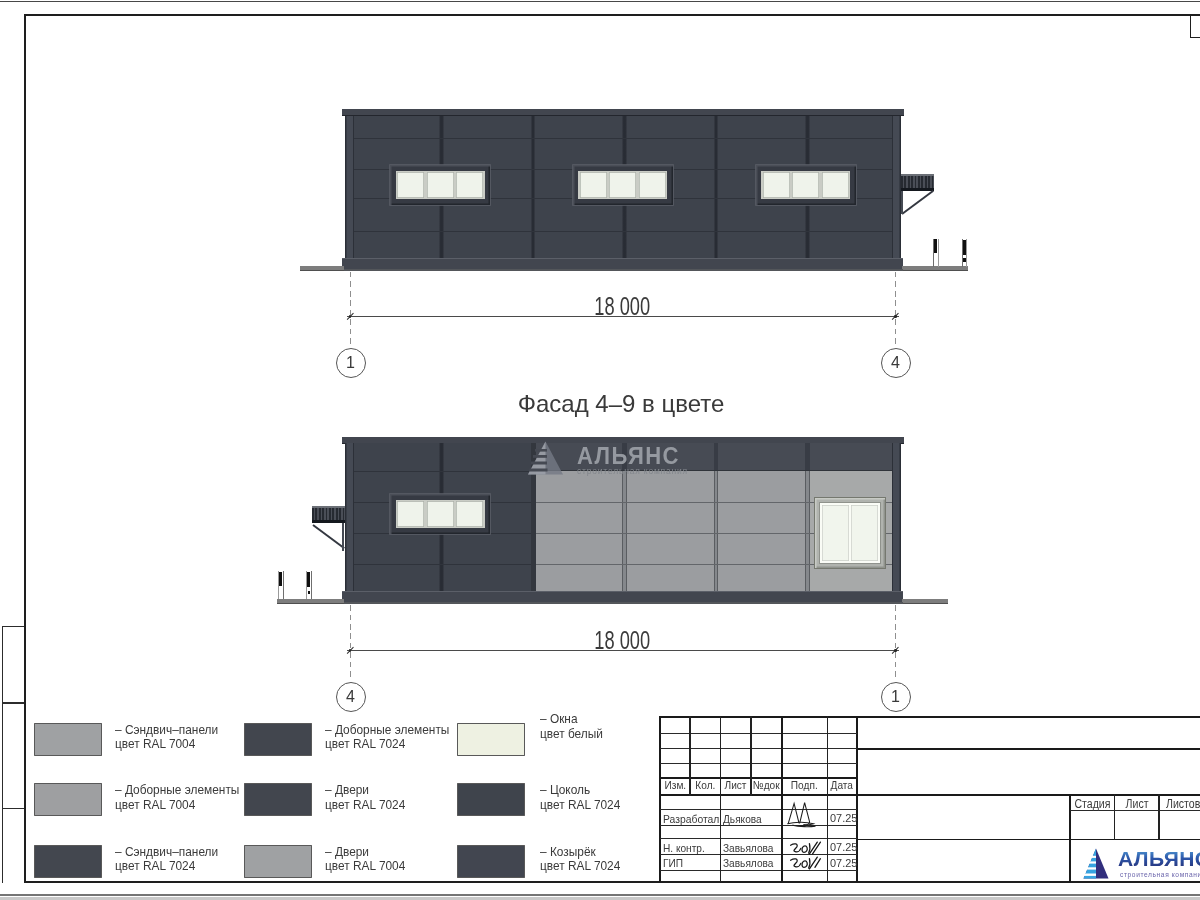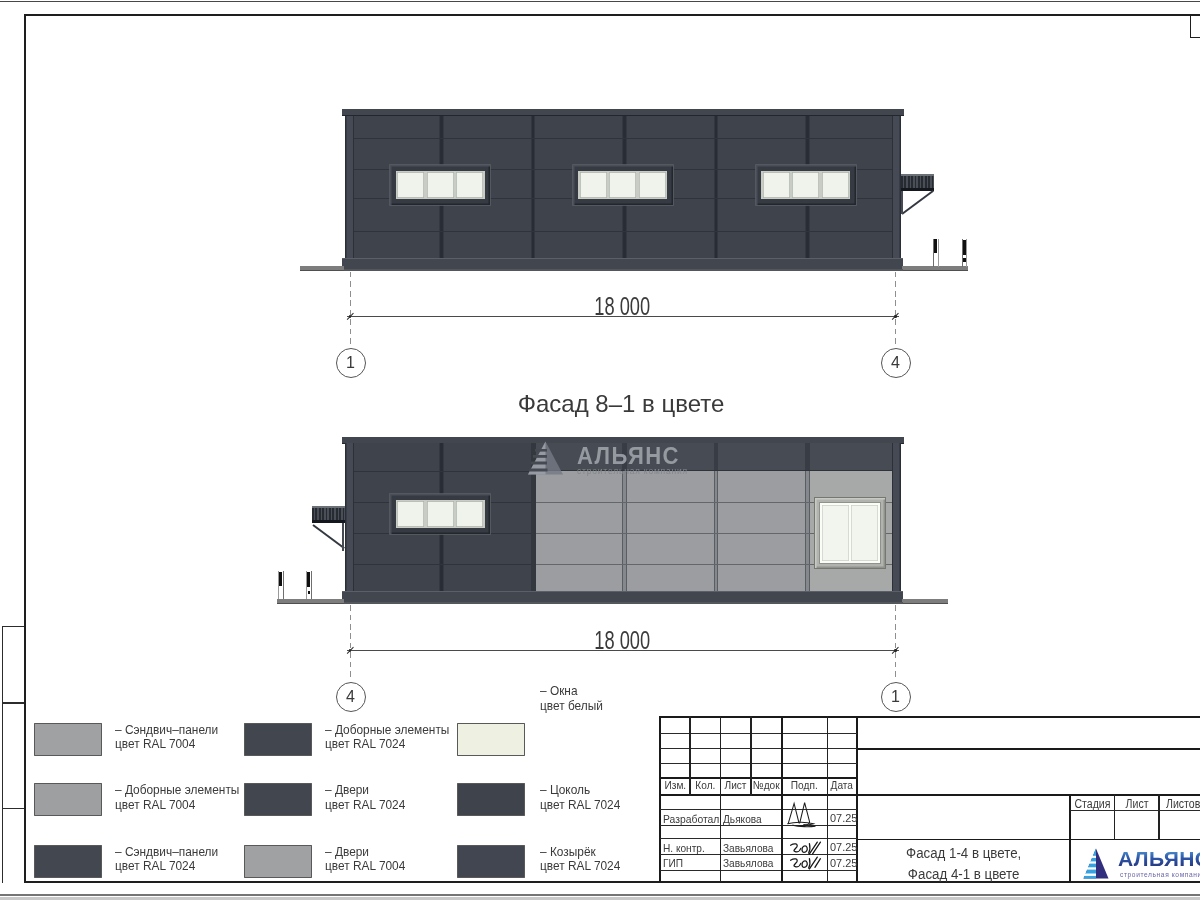--- a/index.html
+++ b/index.html
@@ -125,21 +125,21 @@
 <div class="a" style="left:346px;top:315.9px;width:8.5px;height:1.4px;background:#2d2d2d;transform:rotate(-45deg);"></div>
 
 <div class="a" style="left:891px;top:315.9px;width:8.5px;height:1.4px;background:#2d2d2d;transform:rotate(-45deg);"></div>
 
 <div class="g" style="left:472px;top:292px;width:300px;text-align:center;font-size:25px;"><span class="gc" style="transform:scaleX(0.73);">18 000</span></div>
 
 <div class="g" style="left:335.5px;top:347.5px;width:30px;height:30px;border:1.2px solid #565656;border-radius:50%;box-sizing:border-box;text-align:center;font-size:16px;line-height:28px;">1</div>
 
 <div class="g" style="left:880.5px;top:347.5px;width:30px;height:30px;border:1.2px solid #565656;border-radius:50%;box-sizing:border-box;text-align:center;font-size:16px;line-height:28px;">4</div>
 
-<div class="g" style="left:421px;top:390px;width:400px;text-align:center;font-size:24px;"><span class="gc" style="transform:scaleX(1.0);">Фасад 8–1 в цвете</span></div>
+<div class="g" style="left:421px;top:390px;width:400px;text-align:center;font-size:24px;"><span class="gc" style="transform:scaleX(1.0);">Фасад 4–9 в цвете</span></div>
 
 <div class="a" style="left:341.5px;top:437px;width:562px;height:6.4px;background:#42464f;border-bottom:0.8px solid #23262d;"></div>
 
 <div class="a" style="left:344.5px;top:443.4px;width:188.5px;height:147.6px;background:#3e434c;"></div>
 
 <div class="a" style="left:344.5px;top:443.4px;width:9px;height:147.6px;background:#454a54;box-shadow:inset -1px 0 0 #2c3038,inset 1.5px 0 0 #2a2e36;"></div>
 
 <div class="a" style="left:533px;top:443.4px;width:358.5px;height:27.1px;background:#474b54;"></div>
 
 <div class="a" style="left:533px;top:470.5px;width:275px;height:120.5px;background:#9b9da0;"></div>
@@ -261,21 +261,21 @@
 <div class="a" style="left:34.5px;top:723.5px;width:66.5px;height:31px;background:#9fa1a3;box-shadow:0 0 0 0.9px #474747;"></div>
 
 <div class="g" style="left:115px;top:722.5px;font-size:13.5px;line-height:14.6px;"><span class="gl">– Сэндвич–панели<br>цвет RAL 7004</span></div>
 
 <div class="a" style="left:244.5px;top:723.5px;width:66.5px;height:31px;background:#42464e;box-shadow:0 0 0 0.9px #474747;"></div>
 
 <div class="g" style="left:325px;top:722.5px;font-size:13.5px;line-height:14.6px;"><span class="gl">– Доборные элементы<br>цвет RAL 7024</span></div>
 
 <div class="a" style="left:457.5px;top:723.5px;width:66.5px;height:31px;background:#eef1e2;box-shadow:0 0 0 0.9px #474747;"></div>
 
-<div class="g" style="left:540px;top:684px;font-size:13.5px;line-height:14.6px;"><span class="gl">– Окна<br>цвет белый</span></div>
+<div class="g" style="left:540px;top:712px;font-size:13.5px;line-height:14.6px;"><span class="gl">– Окна<br>цвет белый</span></div>
 
 <div class="a" style="left:34.5px;top:784px;width:66.5px;height:31px;background:#9e9fa1;box-shadow:0 0 0 0.9px #474747;"></div>
 
 <div class="g" style="left:115px;top:783px;font-size:13.5px;line-height:14.6px;"><span class="gl">– Доборные элементы<br>цвет RAL 7004</span></div>
 
 <div class="a" style="left:244.5px;top:784px;width:66.5px;height:31px;background:#42464e;box-shadow:0 0 0 0.9px #474747;"></div>
 
 <div class="g" style="left:325px;top:783px;font-size:13.5px;line-height:14.6px;"><span class="gl">– Двери<br>цвет RAL 7024</span></div>
 
 <div class="a" style="left:457.5px;top:784px;width:66.5px;height:31px;background:#3f444c;box-shadow:0 0 0 0.9px #474747;"></div>
@@ -399,21 +399,20 @@
     <path d="M40,3 L33,14"></path>
   </g>
 </svg>
 
 <div class="g" style="left:1070px;top:796.5px;width:45px;text-align:center;font-size:12px;"><span class="gc">Стадия</span></div>
 
 <div class="g" style="left:1115px;top:796.5px;width:44px;text-align:center;font-size:12px;"><span class="gc">Лист</span></div>
 
 <div class="g" style="left:1166px;top:796.5px;font-size:12px;"><span class="gl">Листов</span></div>
 
-<div class="g" style="left:857px;top:842.5px;width:213px;text-align:center;font-size:14px;line-height:21.5px;"><span class="gc" style="transform:scaleX(0.95);">Фасад 1-4 в цвете,<br>Фасад 4-1 в цвете</span></div>
 
 <svg class="a" style="left:1083px;top:848px;" width="26" height="31" viewBox="0 0 26 31">
   <polygon points="13,0.5 25.5,30.5 0.5,30.5" fill="#312e7d"></polygon>
   <polygon points="13,0.5 13,30.5 0.5,30.5" fill="#36a3e0"></polygon>
   <g fill="#ffffff">
     <rect x="0" y="7.8" width="13" height="2.1"></rect>
     <rect x="0" y="13.4" width="13" height="2.2"></rect>
     <rect x="0" y="19.3" width="13" height="2.3"></rect>
     <rect x="0" y="25.5" width="13" height="2.4"></rect>
   </g>

